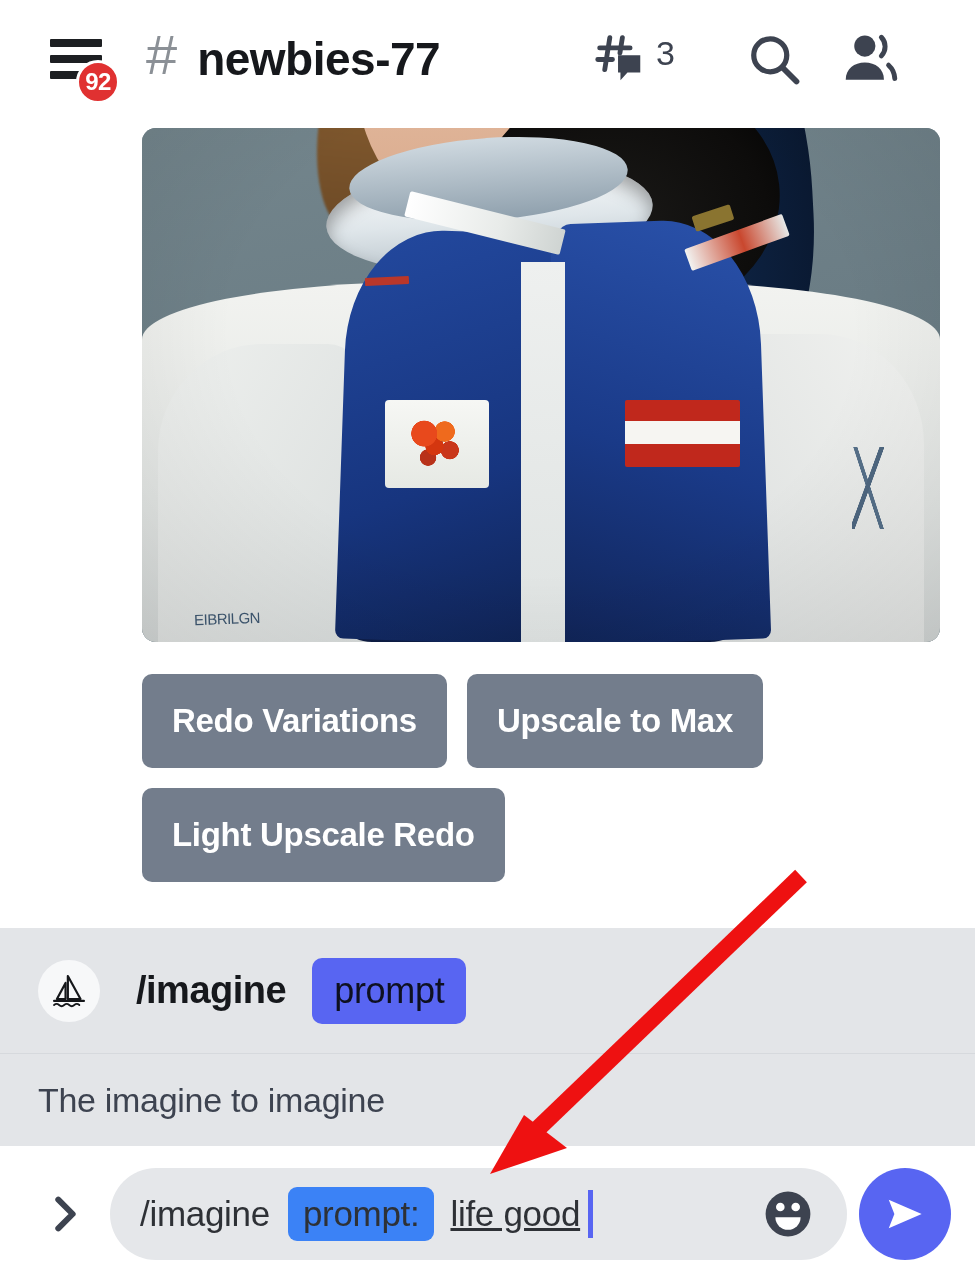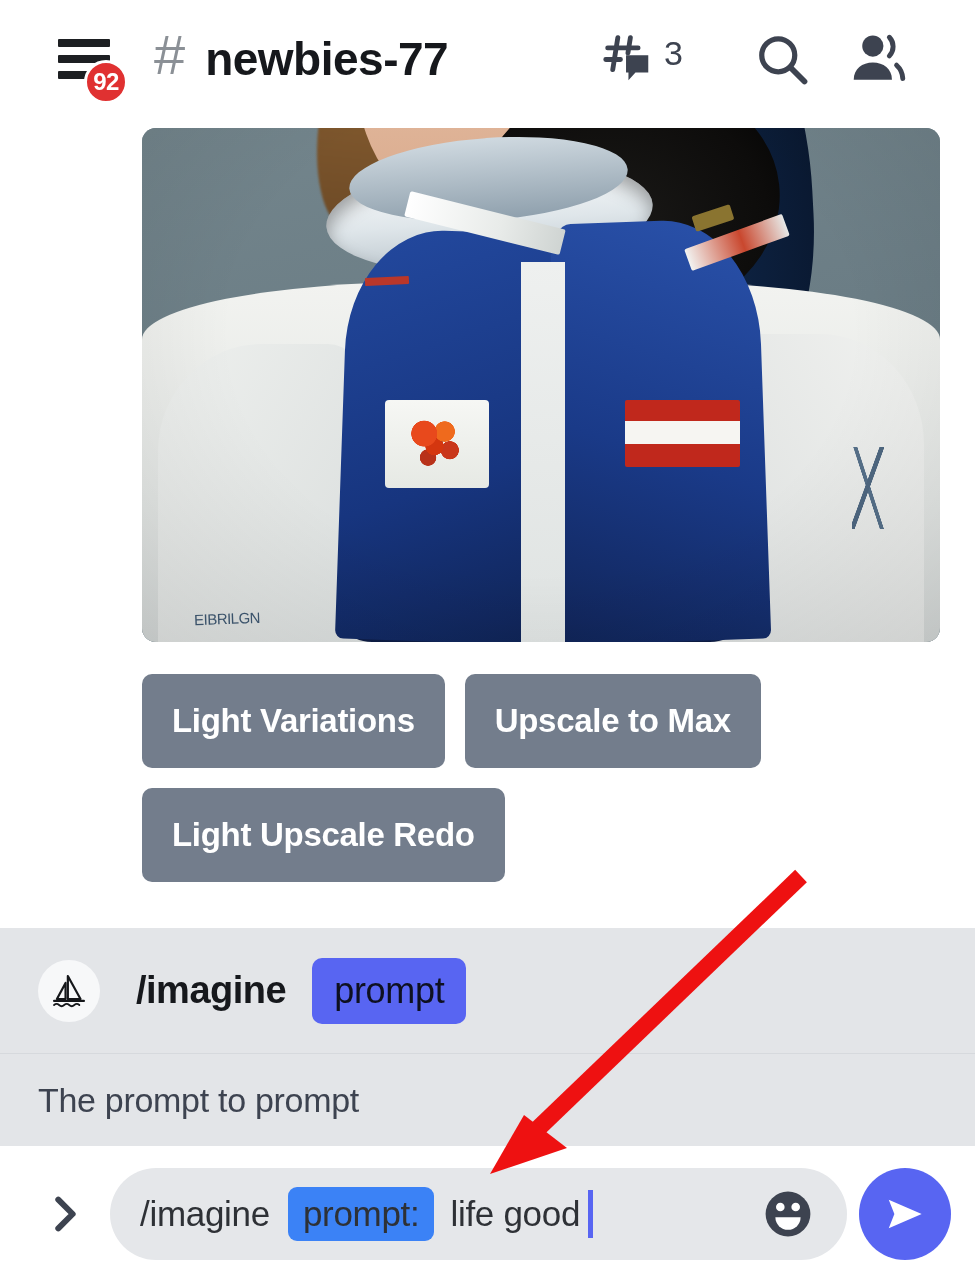--- a/index.html
+++ b/index.html
@@ -16,21 +16,21 @@
     position: relative;
     width: 975px;
     height: 1280px;
     background: #ffffff;
     overflow: hidden;
   }
 
   
   .header {
     position: absolute;
-    top: 0; left: 16px;
+    top: 0; left: 8px;
     width: 938px;
     height: 118px;
     background: #ffffff;
     display: flex;
     align-items: center;
   }
 
   .hamburger-wrap {
     position: relative;
     width: 62px;
@@ -469,20 +469,21 @@
     padding: 7px 15px;
     letter-spacing: -0.3px;
     white-space: nowrap;
   }
   .inp-value {
     margin-left: 16px;
     font-size: 35px;
     color: #2e3136;
     letter-spacing: -0.3px;
     white-space: nowrap;
+    text-decoration: underline;
   }
   .caret {
     width: 5px;
     height: 48px;
     background: #5865f2;
     margin-left: 8px;
     flex: 0 0 auto;
   }
   .emoji-btn {
     margin-left: auto;
@@ -588,21 +589,21 @@
       <div class="art-patch-emblem"></div>
       <div class="art-patch-flag"></div>
       <div class="art-tag-red"></div>
       <div class="art-scribble-r"></div>
       <div class="art-sig">EIBRILGN</div>
       <div class="art-vignette"></div>
     </div>
 
     <div class="btn-rows">
       <div class="btn-row">
-        <button class="mj-btn">Light Variations</button>
+        <button class="mj-btn">Redo Variations</button>
         <button class="mj-btn">Upscale to Max</button>
       </div>
       <div class="btn-row">
         <button class="mj-btn">Light Upscale Redo</button>
       </div>
     </div>
 
   </div>
 
   <div class="autocomplete">
@@ -613,21 +614,21 @@
           <path d="M19 7 L19 27 L30 27 Z" fill="none" stroke="#15171a" stroke-width="1.9" stroke-linejoin="round"></path>
           <path d="M17 27 L17 13 L9.5 27 Z" fill="none" stroke="#15171a" stroke-width="1.9" stroke-linejoin="round"></path>
           <path d="M7 28.6 L33 28.6" stroke="#15171a" stroke-width="1.9" stroke-linecap="round"></path>
           <path d="M7 32.2q2.2-2 4.4 0t4.4 0 4.4 0 4.4 0 4.4 0" fill="none" stroke="#15171a" stroke-width="1.6" stroke-linecap="round"></path>
         </svg>
       </span>
       <span class="ac-cmd-name">/imagine</span>
       <span class="ac-cmd-arg">prompt</span>
     </div>
 
-    <div class="ac-desc-row">The prompt to prompt</div>
+    <div class="ac-desc-row">The imagine to imagine</div>
 
   </div>
 
   <div class="composer">
 
     <div class="chevron-btn">
       <svg width="46" height="46" viewBox="0 0 24 24">
         <path d="M8.5 4.5 16 12l-7.5 7.5" stroke="#3d4350" stroke-width="3.1" fill="none" stroke-linecap="round" stroke-linejoin="round"></path>
       </svg>
     </div>

